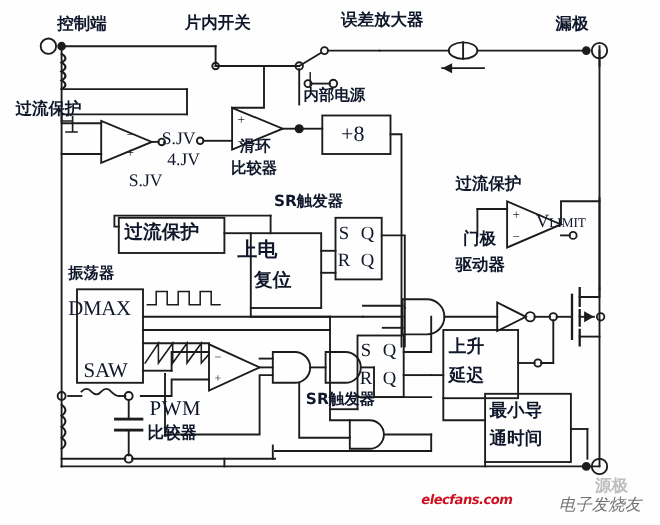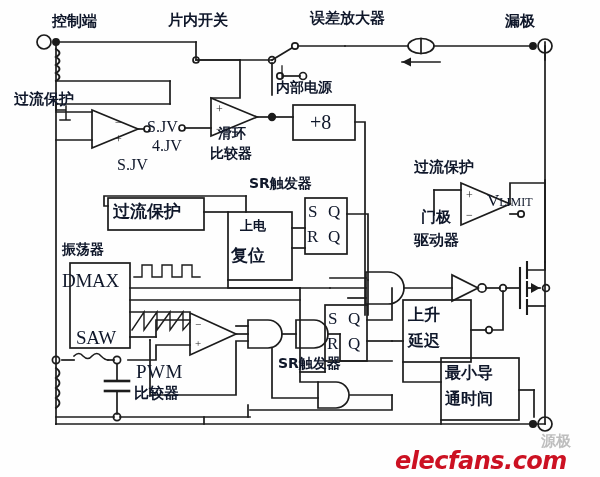--- a/index.html
+++ b/index.html
@@ -232,36 +232,37 @@
   <div class="lbl cn" style="left:421px;top:210px;font-size:15px;text-align:center;">门极</div>
   <div class="lbl cn" style="left:414px;top:233px;font-size:15px;">驱动器</div>
 
   <div class="lbl lat" style="left:147px;top:119px;font-size:16px;">S.JV</div>
   <div class="lbl lat" style="left:152px;top:138px;font-size:16px;">4.JV</div>
   <div class="lbl lat" style="left:117px;top:157px;font-size:16px;">S.JV</div>
   <div class="lbl lat" style="left:487px;top:192px;font-size:17px;"><span>V</span><span style="font-size:12px;">LIMIT</span></div>
 
   <div class="lbl lat" style="left:310px;top:112px;font-size:20px;">+8</div>
   <div class="lbl cn" style="left:113px;top:203px;font-size:17px;">过流保护</div>
-  <div class="lbl cn" style="left:240px;top:219px;font-size:13px;">上电</div>
+  <div class="lbl cn" style="left:216px;top:219px;font-size:18px;">上电</div>
   <div class="lbl cn" style="left:231px;top:247px;font-size:17px;">复位</div>
   <div class="lbl cn" style="left:408px;top:307px;font-size:16px;">上升</div>
   <div class="lbl cn" style="left:408px;top:333px;font-size:16px;">延迟</div>
   <div class="lbl cn" style="left:445px;top:365px;font-size:16px;">最小导</div>
   <div class="lbl cn" style="left:445px;top:391px;font-size:16px;">通时间</div>
 
   <div class="lbl lat" style="left:308px;top:203px;font-size:17px;">S</div>
   <div class="lbl lat" style="left:328px;top:203px;font-size:17px;">Q</div>
   <div class="lbl lat" style="left:307px;top:228px;font-size:17px;">R</div>
   <div class="lbl lat" style="left:328px;top:228px;font-size:17px;">Q</div>
 
   <div class="lbl lat" style="left:328px;top:310px;font-size:17px;">S</div>
   <div class="lbl lat" style="left:348px;top:310px;font-size:17px;">Q</div>
   <div class="lbl lat" style="left:327px;top:335px;font-size:17px;">R</div>
   <div class="lbl lat" style="left:348px;top:335px;font-size:17px;">Q</div>
 
   <div class="lbl lat" style="left:62px;top:271px;font-size:19px;letter-spacing:-0.3px;">DMAX</div>
   <div class="lbl lat" style="left:76px;top:328px;font-size:19px;letter-spacing:-0.3px;">SAW</div>
 
   <div class="wm-ghost" style="left:505px;top:432px;font-size:15px;margin-left:36px;">源极</div>
-  <div class="wm-red" style="left:383px;top:447px;font-size:24px;margin-left:12px;">elecfans.com</div>
+  <div class="wm-red" style="left:383px;top:447px;font-size:12px;">elecfans.com</div>
+  <div class="wm-gray" style="left:508px;top:450px;font-size:15px;">电子发烧友</div>
 
 </div>
 
 </body></html>

